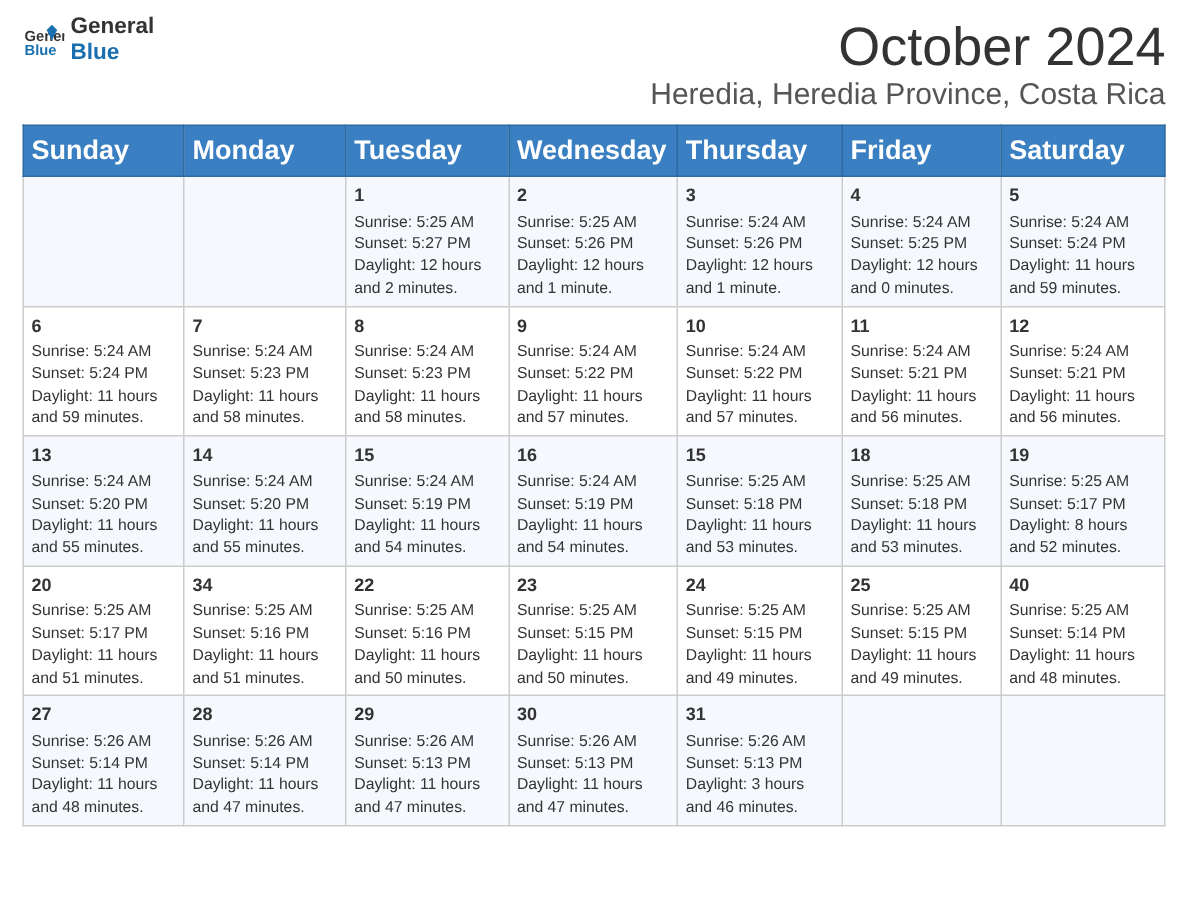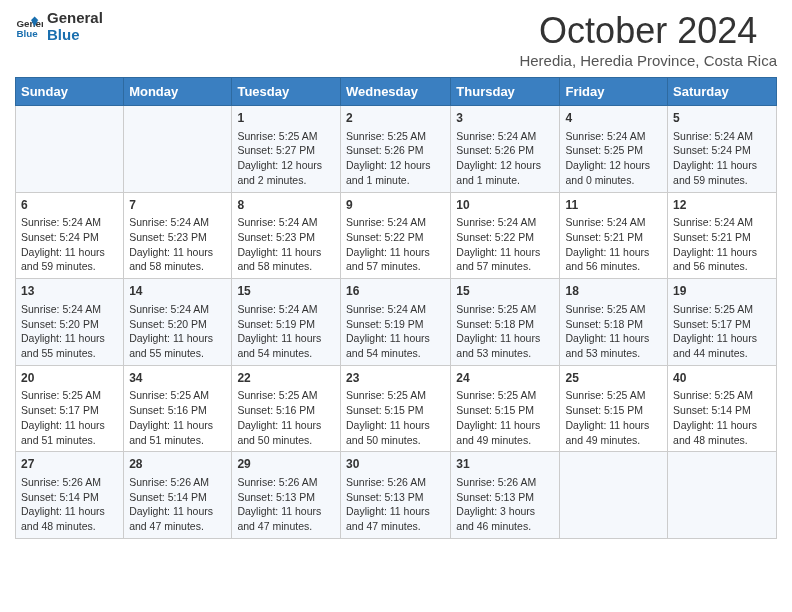--- a/index.html
+++ b/index.html
@@ -19,42 +19,42 @@
     .logo {
       display: flex;
       align-items: center;
       gap: 4px;
     }
     .logo-icon {
       width: 28px;
       height: 28px;
     }
     .title-block {
-      text-align: center;
+      text-align: right;
     }
     .month-title {
       font-size: 36px;
       font-weight: normal;
       color: #333;
     }
     .subtitle {
-      font-size: 15px;
+      font-size: 20px;
       color: #555;
     }
     table {
       width: 100%;
       border-collapse: collapse;
       font-size: 11px;
     }
     thead tr th {
       background-color: #3a7fc1;
       color: #fff;
       text-align: left;
       padding: 6px 5px;
-      font-size: 13px;
+      font-size: 18px;
       font-weight: bold;
       border: 1px solid #2e6aa0;
     }
     tbody tr td {
       border: 1px solid #ccc;
       vertical-align: top;
       padding: 4px 5px;
       height: 78px;
       width: 113px;
       color: #333;
@@ -223,21 +223,21 @@
         <td>
           <span class="day-num">18</span>
           <div>Sunrise: 5:25 AM</div>
           <div>Sunset: 5:18 PM</div>
           <div>Daylight: 11 hours and 53 minutes.</div>
         </td>
         <td>
           <span class="day-num">19</span>
           <div>Sunrise: 5:25 AM</div>
           <div>Sunset: 5:17 PM</div>
-          <div>Daylight: 11 hours and 44 minutes.</div>
+          <div>Daylight: 8 hours and 52 minutes.</div>
         </td>
       </tr>
       <tr>
         <td>
           <span class="day-num">20</span>
           <div>Sunrise: 5:25 AM</div>
           <div>Sunset: 5:17 PM</div>
           <div>Daylight: 11 hours and 51 minutes.</div>
         </td>
         <td>

